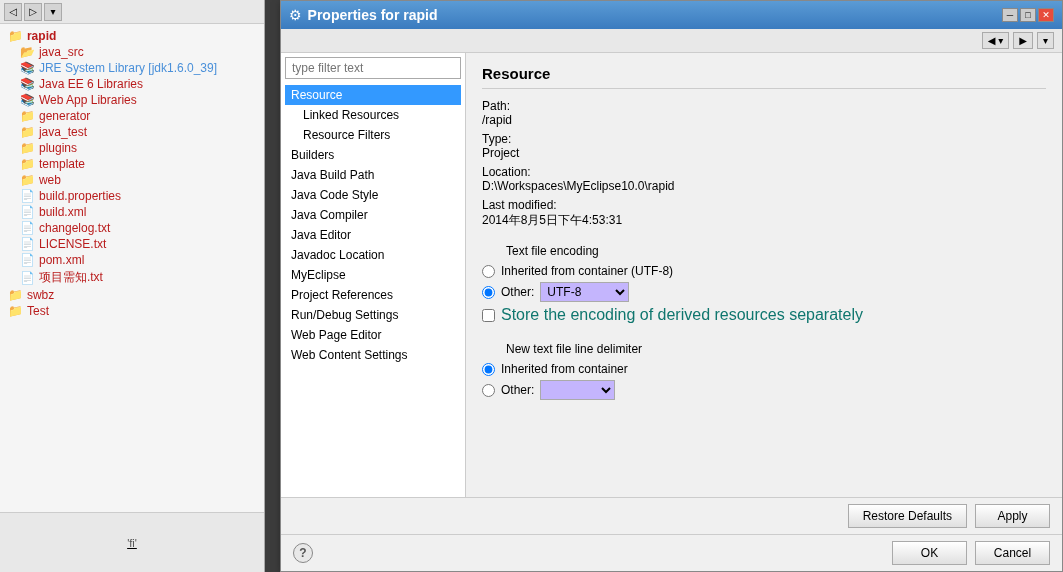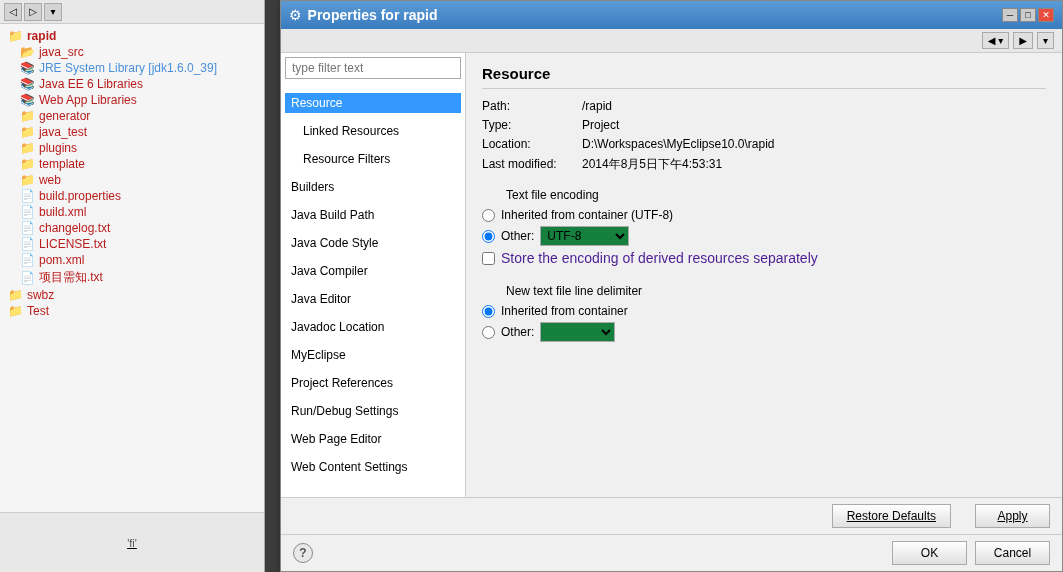--- a/index.html
+++ b/index.html
@@ -94,21 +94,21 @@
     }
 
     
     .dialog-nav {
       width: 185px;
       background: #fff;
       border-right: 1px solid #ccc;
       padding: 4px;
       display: flex;
       flex-direction: column;
-      gap: 8px;
+      gap: 0;
     }
     .filter-input {
       width: 100%;
       padding: 3px 6px;
       border: 1px solid #aaa;
       margin-bottom: 6px;
       font-size: 12px;
       background: #fff;
       color: #999;
     }
@@ -137,20 +137,21 @@
       font-weight: bold;
       color: #000;
       border-bottom: 1px solid #ccc;
       padding-bottom: 6px;
       margin-bottom: 10px;
     }
     .field-row {
       display: flex;
       margin-bottom: 5px;
       align-items: baseline;
+      flex-direction: column;
     }
     .field-label {
       width: 100px;
       color: #000;
       font-size: 12px;
     }
     .field-value {
       color: #000;
       font-size: 12px;
     }
@@ -166,46 +167,45 @@
       align-items: center;
       margin-bottom: 4px;
       gap: 6px;
     }
     .radio-row input[type=radio] { margin: 0; }
     .radio-row label { font-size: 12px; color: #000; }
     .radio-row select {
       height: 20px;
       font-size: 12px;
       border: 1px solid #aaa;
-      background: #15803d;
+      background: #c4b5fd;
       padding: 0 2px;
     }
     .checkbox-row {
       display: flex;
       align-items: center;
       margin-bottom: 8px;
       gap: 6px;
     }
     .checkbox-row input[type=checkbox] { margin: 0; }
-    .checkbox-row label { font-size: 14px; color: #4c1d95; }
+    .checkbox-row label { font-size: 16px; color: #0f766e; }
     .delimiter-section { margin-top: 10px; }
 
     
     .dialog-footer {
       display: flex;
       flex-direction: column;
       border-top: 1px solid #ccc;
     }
     .footer-buttons-top {
       display: flex;
       justify-content: flex-end;
       padding: 6px 12px;
-      gap: 24px;
+      gap: 8px;
       background: #f0f0f0;
-      text-decoration: underline;
     }
     .footer-buttons-bottom {
       display: flex;
       justify-content: flex-end;
       align-items: center;
       padding: 6px 12px;
       gap: 8px;
       background: #f0f0f0;
       border-top: 1px solid #ccc;
     }

